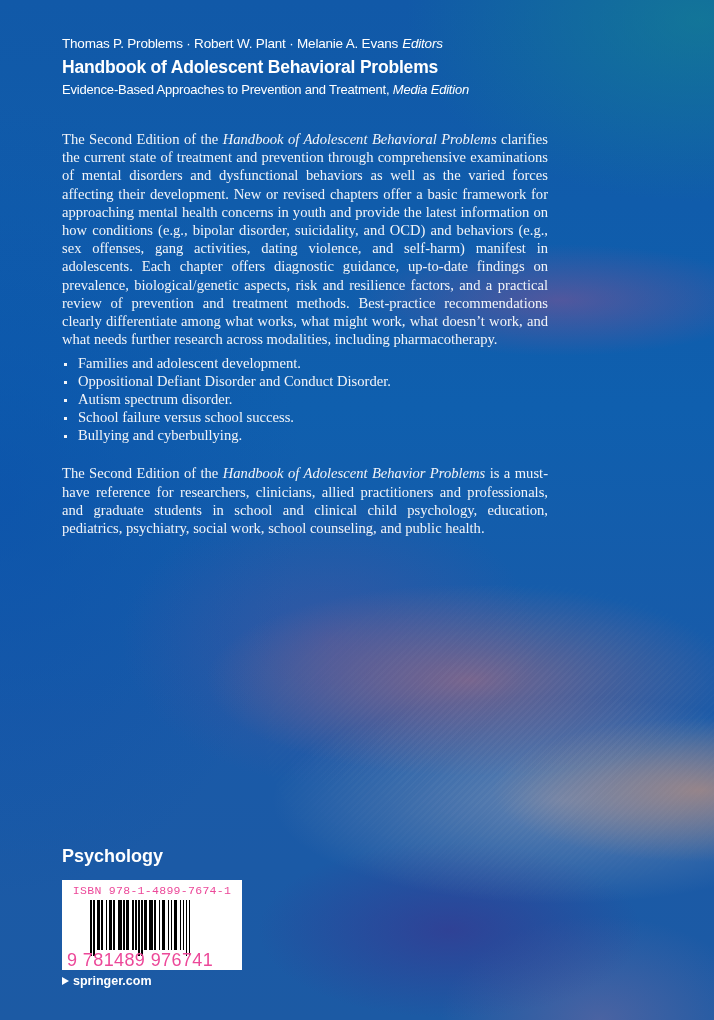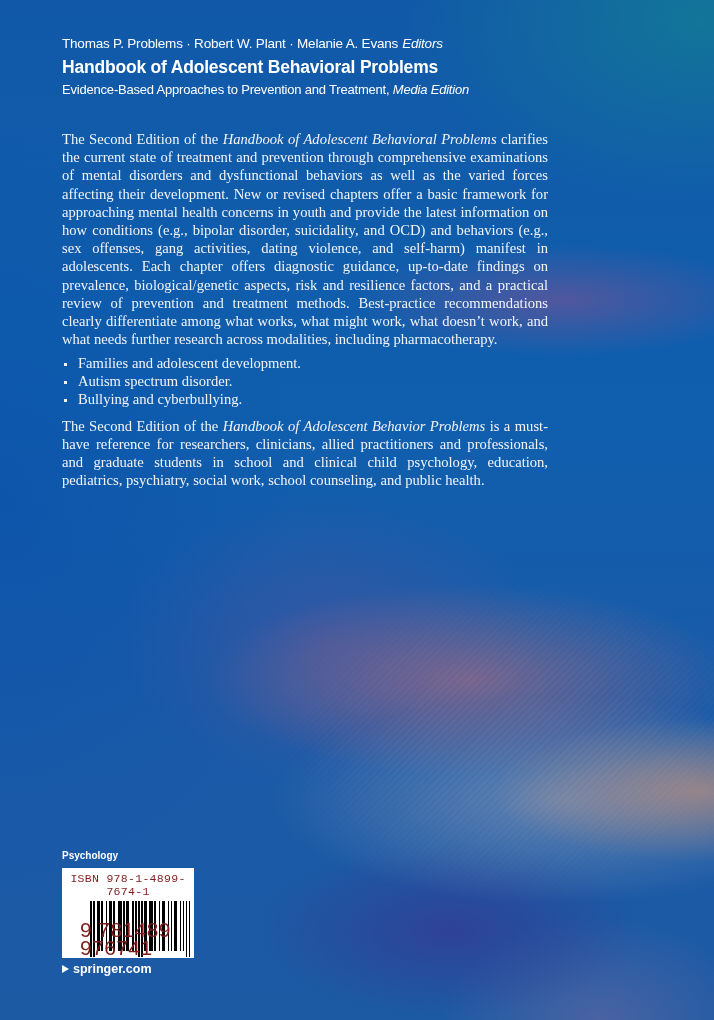--- a/index.html
+++ b/index.html
@@ -37,38 +37,38 @@
   .subtitle { font-size: 13px; line-height: 18px; margin-top: 2px; letter-spacing: -0.2px; }
   .subtitle em { font-style: italic; }
 
   .body {
     position: absolute; left: 62px; top: 130px; width: 486px;
     font-family: "Liberation Serif", serif; font-size: 14.6px; line-height: 18.2px;
     color: #f2f4f8; text-align: justify;
   }
   .body p { margin: 0 0 7px 0; }
   .body em { font-style: italic; }
-  ul.topics { list-style: none; margin: 5px 0 8px 0; padding: 0; }
+  ul.topics { list-style: none; margin: 5px 0 20px 0; padding: 0; }
   ul.topics li { position: relative; padding-left: 16px; line-height: 17.8px; }
   ul.topics li::before {
     content: ""; position: absolute; left: 2px; top: 8px; width: 3px; height: 3px; background: #f2f4f8;
   }
 
   .footer { position: absolute; left: 62px; top: 848px; font-family: "Liberation Sans", sans-serif; }
-  .category { font-size: 10px; font-weight: bold; line-height: 16px; }
+  .category { font-size: 18px; font-weight: bold; line-height: 16px; }
   .barcode-box {
-    margin-top: 4px; width: 132px; height: 90px; background: #fff; color: #7f1d1d;
+    margin-top: 16px; width: 180px; height: 90px; background: #fff; color: #ec4899;
     box-sizing: border-box; padding: 4px 6px 0 6px; position: relative;
   }
   .isbn-label { font-family: "Liberation Mono", monospace; font-size: 11.5px; letter-spacing: 0.3px; line-height: 13px; text-align: center; }
   .bars { display: flex; align-items: flex-start; height: 56px; margin: 3px 0 0 22px; width: 112px; }
   .bars span { display: block; background: #000; height: 50px; }
   .bars span.g { height: 56px; }
   .bars span.s { background: transparent; }
-  .ean { position: absolute; left: 18px; bottom: 1px; font-size: 21px; line-height: 18px; letter-spacing: 0.4px; font-family: "Liberation Sans", sans-serif; }
+  .ean { position: absolute; left: 5px; bottom: 1px; font-size: 18px; line-height: 18px; letter-spacing: 0.4px; font-family: "Liberation Sans", sans-serif; }
   .site { margin-top: 4px; font-size: 12.5px; font-weight: bold; display: flex; align-items: center; gap: 4px; }
   .site .arrow { width: 0; height: 0; border-left: 7px solid #fff; border-top: 4.5px solid transparent; border-bottom: 4.5px solid transparent; }
 </style>
 </head>
 <body>
 
 <div class="cover">
   <div class="bg-layer bg1"></div>
   <div class="bg-layer bg2"></div>
   <div class="bg-layer bg3"></div>
@@ -85,21 +85,23 @@
   </div>
 
   <div class="body">
     <p>
       <span>The Second Edition of the</span>
       <em>Handbook of Adolescent Behavioral Problems</em>
       <span>clarifies the current state of treatment and prevention through comprehensive examinations of mental disorders and dysfunctional behaviors as well as the varied forces affecting their development. New or revised chapters offer a basic framework for approaching mental health concerns in youth and provide the latest information on how conditions (e.g., bipolar disorder, suicidality, and OCD) and behaviors (e.g., sex offenses, gang activities, dating violence, and self-harm) manifest in adolescents. Each chapter offers diagnostic guidance, up-to-date findings on prevalence, biological/genetic aspects, risk and resilience factors, and a practical review of prevention and treatment methods. Best-practice recommendations clearly differentiate among what works, what might work, what doesn’t work, and what needs further research across modalities, including pharmacotherapy.</span>
     </p>
     <ul class="topics">
       <li>Families and adolescent development.</li>
+      <li>Oppositional Defiant Disorder and Conduct Disorder.</li>
       <li>Autism spectrum disorder.</li>
+      <li>School failure versus school success.</li>
       <li>Bullying and cyberbullying.</li>
     </ul>
     <p>
       <span>The Second Edition of the</span>
       <em>Handbook of Adolescent Behavior Problems</em>
       <span>is a must-have reference for researchers, clinicians, allied practitioners and professionals, and graduate students in school and clinical child psychology, education, pediatrics, psychiatry, social work, school counseling, and public health.</span>
     </p>
   </div>
 
   <div class="footer">

